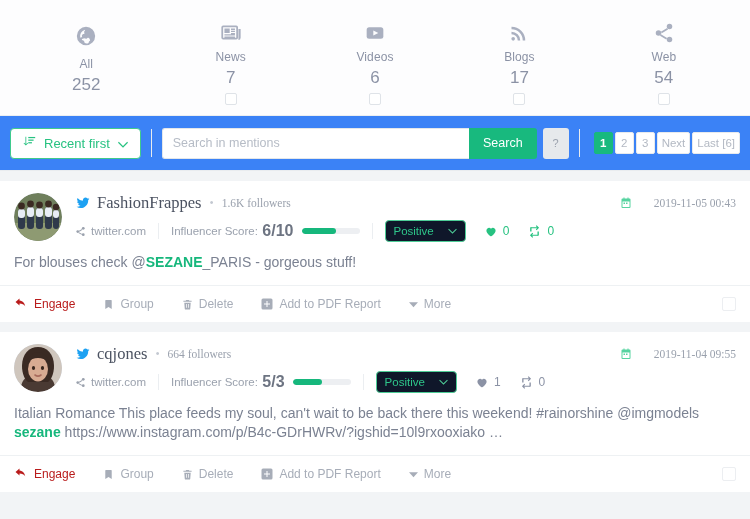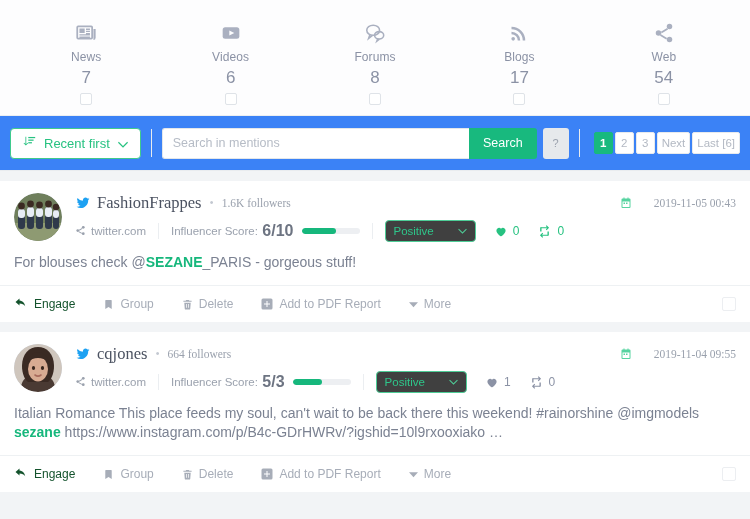--- a/index.html
+++ b/index.html
@@ -113,51 +113,60 @@
   .content { flex:1 1 auto; min-width:0; }
   .row1 { display:flex; align-items:center;font-family:Liberation Serif, serif; }
   .tw-bird { color:#1da1f2; margin-right:6px; display:flex; }
   .author { font-size:16.5px; color:#4b5261; }
   .dot { color:#c3c8d1; margin: 0 8px; font-size: 12px; }
   .followers { font-size:11.5px; color:#9aa1ad; }
   .spacer { flex:1 1 auto; }
   .date { font-size:11.5px; color:#9aa1ad; display:flex; align-items:center; gap:22px; }
   .cal { color:#56d3a0; display:flex; }
   .row2 { display:flex; align-items:center; margin-top:7px; }
-  .meta { font-size:11.5px; color:#9aa1ad; display:flex; gap:5px; }
+  .meta { font-size:11.5px; color:#9aa1ad; display:flex; align-items:center; gap:5px; }
   .msep { width:1px; height:16px; background:#ebeef1; margin:0 12px; }
   .score-label { font-size:11.5px; color:#9aa1ad; }
   .score-val { color:#6d7482; font-weight:bold; }
   .bar { width: 58px; height:6px; border-radius:3px; background:#edeff2; margin-left:8px; overflow:hidden; }
   .bar > i { display:block; height:100%; background:#16b77c; border-radius:3px; }
   .sentiment {
-    border:1px solid #4ecd97; border-radius:4px; background:#404040;
+    border:1px solid #4ecd97; border-radius:4px; background:#0f172a;
     color:#2ec68a; font-size:11.5px; height:22px; padding:0 8px;
-    display:flex; align-items:center; gap:24px; cursor:pointer;
+    display:flex; align-items:center; gap:14px; cursor:pointer;
   }
   .stats { display:flex; align-items:center; gap:18px; margin-left:18px; }
   .stat { display:flex; align-items:center; gap:5px; font-size:12px; color:#8b92a5; }
   .stat.on { color:#27c281; }
   .ptext { font-size:14px; color:#7b8292; line-height: 19px; padding: 11px 14px 13px 14px; }
   .ptext .hl { color:#16b77c; font-weight:bold; }
   .actions {
     display:flex; align-items:center;
     border-top:1px solid #eef1f3;
     height: 37px; padding: 0 14px;
   }
   .act { display:flex; align-items:center; gap:6px; font-size:12px; color:#a7adb8; margin-right:28px; cursor:pointer; }
-  .act.engage { color:#14532d; }
+  .act.engage { color:#b91c1c; }
   .act .ai { display:flex; align-items:center; }
 </style>
 </head>
 <body>
 
 <div class="app">
 
   <div class="tabstrip" id="tabstrip">
+      <div class="tab">
+        <span class="ticon">
+          <svg width="22" height="22" viewBox="0 0 24 24" fill="currentColor">
+            <path d="M12 2a10 10 0 1 0 0 20 10 10 0 0 0 0-20zm-1 3.2c.2.9-.7 1.3-1 2-.4.9.6 1.5.2 2.3-.5.9-1.9.4-2.5 1.2-.5.7.3 1.6-.2 2.3-.4.6-1.3.4-1.8.9A8 8 0 0 1 11 5.2zm4.6 12.5c-.6.4-.3 1.4-.9 1.8-1.1.8-2.7.7-3.9.2-.8-.4-.4-1.6-1-2.2-.7-.7-2.3-.5-2.4-1.6 0-.9 1.2-1.1 2-1.3 1-.2 2 .4 3 .3.9-.1 1.6-1.1 2.5-.8.8.3 1.2 1.3 1.4 2.1.1.6.7 1.1-.7 1.5z"></path>
+          </svg>
+        </span>
+        <span class="tlabel">All</span>
+        <span class="tcount">252</span>
+      </div>
       <div class="tab">
         <span class="ticon">
           <svg width="24" height="21" viewBox="0 0 24 24" fill="currentColor">
             <path d="M3 4h15a2 2 0 0 1 2 2v12a2 2 0 0 1-2 2H3a2 2 0 0 1-2-2V6a2 2 0 0 1 2-2zm0 2v12h15V6H3zm1.5 1.5h6v5h-6v-5zm7.5 0h4.5V9H12V7.5zm0 2.5h4.5v1.5H12V10zm0 2.5h4.5V14H12v-1.5zM4.5 14h12v1.5h-12V14zm0 2.5h12V18h-12v-1.5zM21 8h2v10a2.5 2.5 0 0 1-2.5 2.5V8z"></path>
           </svg>
         </span>
         <span class="tlabel">News</span>
         <span class="tcount">7</span>
         <span class="tcheck">
           <span class="box"></span>
@@ -165,35 +174,20 @@
       </div>
       <div class="tab">
         <span class="ticon">
           <svg width="24" height="20" viewBox="0 0 24 24" fill="currentColor">
             <rect x="2" y="5" width="20" height="14" rx="3"></rect>
             <path d="M10 9l6 3-6 3z" fill="#fdfdfe"></path>
           </svg>
         </span>
         <span class="tlabel">Videos</span>
         <span class="tcount">6</span>
-        <span class="tcheck">
-          <span class="box"></span>
-        </span>
-      </div>
-      <div class="tab">
-        <span class="ticon">
-          <svg width="24" height="22" viewBox="0 0 24 24" fill="none" stroke="currentColor" stroke-width="1.7">
-            <ellipse cx="10" cy="9" rx="7" ry="5.5"></ellipse>
-            <path d="M6.5 13.5 5 18l4.2-3.3"></path>
-            <ellipse cx="16.5" cy="14.5" rx="5" ry="4"></ellipse>
-            <path d="M15 18.3 14 21l2.8-2.2"></path>
-          </svg>
-        </span>
-        <span class="tlabel">Forums</span>
-        <span class="tcount">8</span>
         <span class="tcheck">
           <span class="box"></span>
         </span>
       </div>
       <div class="tab">
         <span class="ticon">
           <svg width="20" height="22" viewBox="0 0 24 24" fill="currentColor">
             <circle cx="5" cy="19" r="2.2"></circle>
             <path d="M3 10.5v3a7.5 7.5 0 0 1 7.5 7.5h3A10.5 10.5 0 0 0 3 10.5zm0-6v3A13.5 13.5 0 0 1 16.5 21h3A16.5 16.5 0 0 0 3 4.5z"></path>
           </svg>

